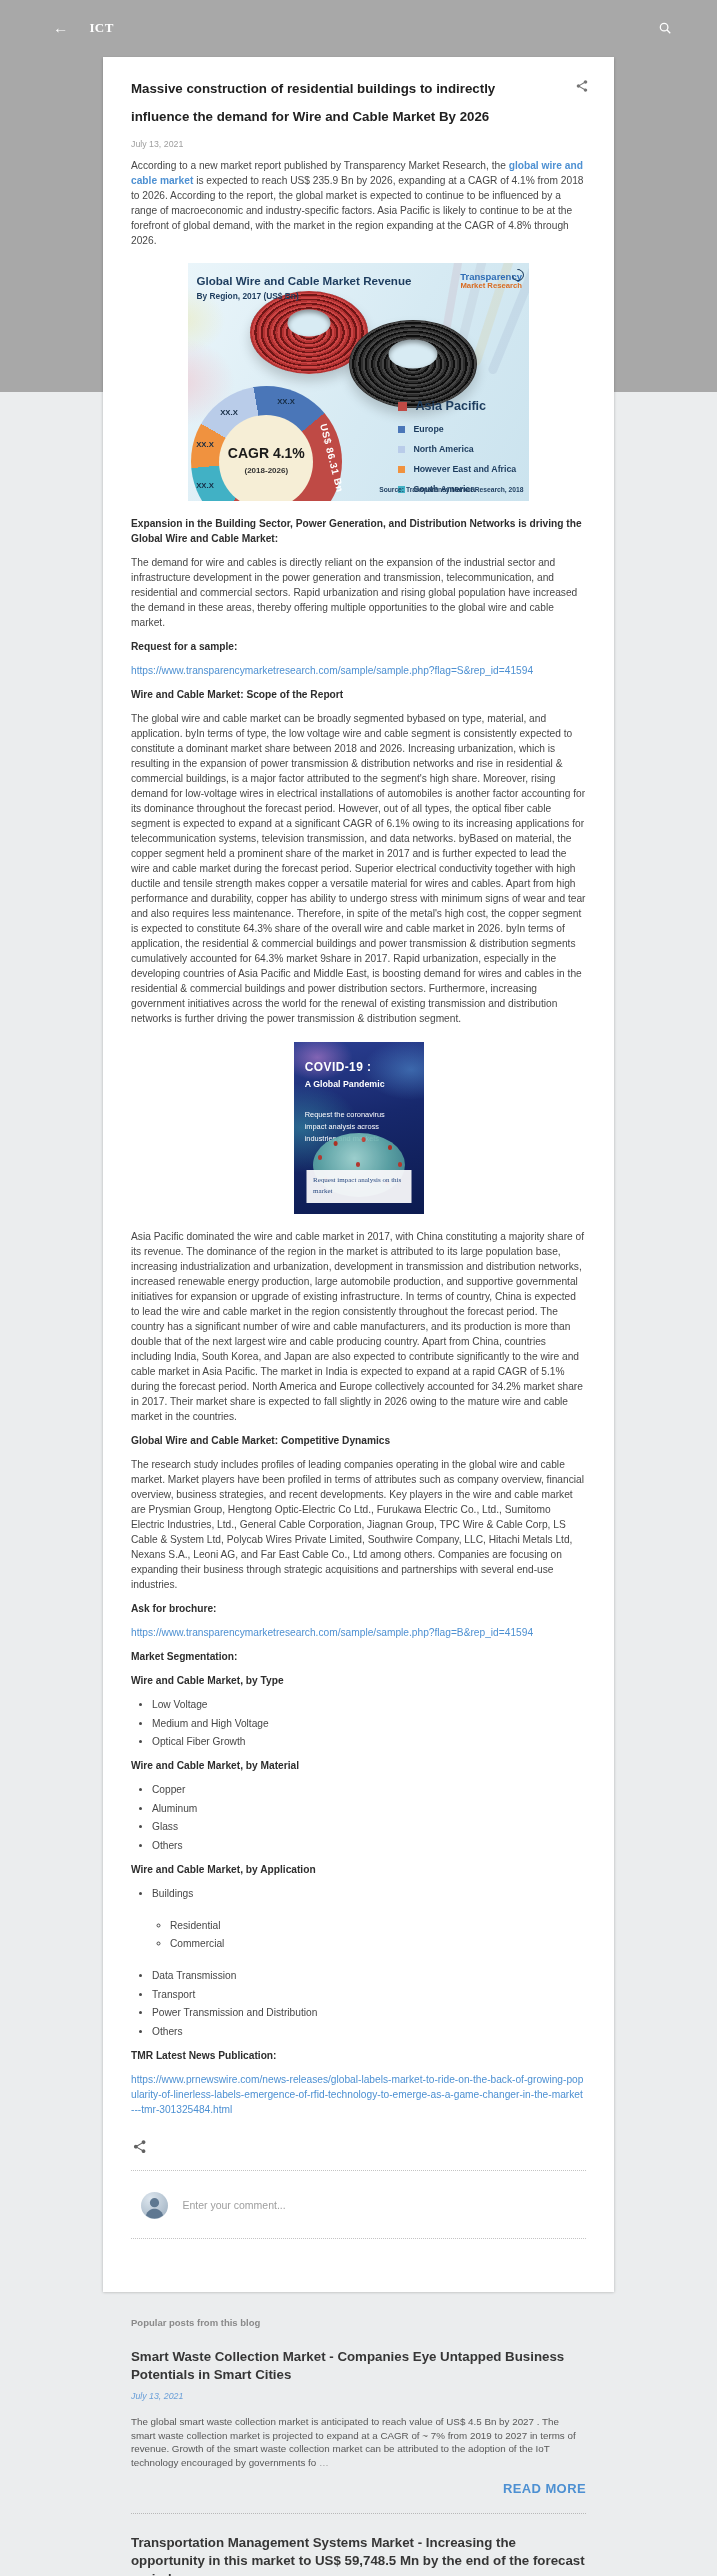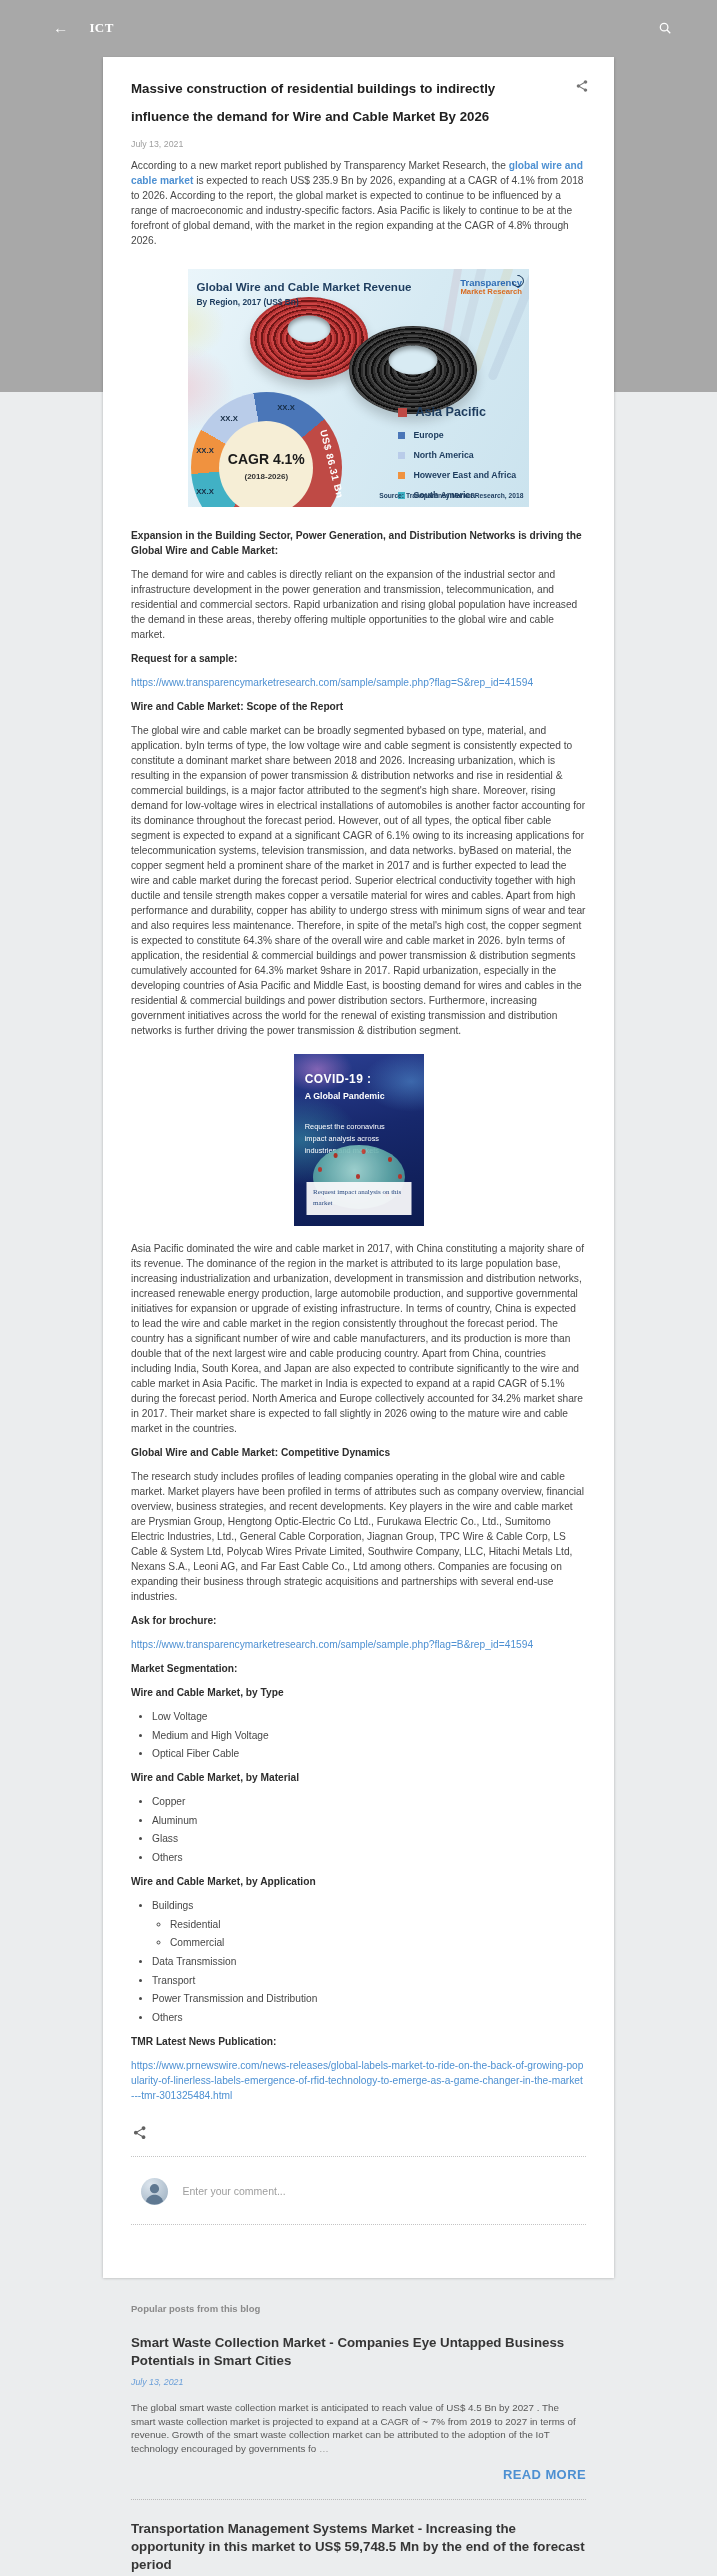--- a/index.html
+++ b/index.html
@@ -23,29 +23,29 @@
   h1.post-title{margin:0;padding-right:36px;font-size:13.3px;line-height:28px;color:#212121;font-weight:bold;}
   .post-date{margin-top:8.4px;font-size:8.8px;color:#9e9e9e;}
   .post-body{margin-top:2.8px;font-size:10.2px;line-height:15px;color:#474747;}
   .post-body p{margin:9px 0;}
   .post-body b{color:#2e2e2e;}
   a{color:#4d90d2;text-decoration:none;cursor:pointer;}
   a.inline-link{font-weight:bold;}
   a.url-link{word-break:break-all;}
   ul.seg{margin:9px 0;padding-left:21px;}
   ul.seg li{margin:3.5px 0;}
-  ul.sub{list-style-type:circle;margin:4px 0;padding-left:18px;}
+  ul.sub{list-style-type:circle;margin:17px 0;padding-left:18px;}
   .share-row{margin-top:21px;}
   .share-bottom{background:none;border:none;padding:1.4px;cursor:pointer;line-height:0;}
   hr.dotted{border:none;border-top:0.7px dotted #c4c4c4;margin:14px 0;}
   .comment-row{display:flex;align-items:center;gap:12.6px;padding:7px 0 5.6px 9.8px;}
   .comment-input{flex:1;border:none;outline:none;font-size:10.5px;color:#666;font-family:"Liberation Sans",sans-serif;background:transparent;}
   .comment-input::placeholder{color:#9e9e9e;}
   
-  figure.img-wrap{margin:21px auto;width:341px;cursor:pointer;}
+  figure.img-wrap{margin:15px auto;width:341px;cursor:pointer;}
   .infographic{position:relative;width:341px;height:238px;overflow:hidden;
     background:
       radial-gradient(84px 63px at -4% 50%, rgba(242,184,194,.55), transparent 72%),
       radial-gradient(63px 49px at -2% 24%, rgba(235,232,170,.5), transparent 70%),
       linear-gradient(118deg,#eaf5fa 0%,#d6eaf3 55%,#cbe3ee 100%);}
   .ig-strip{position:absolute;border-radius:5.6px;opacity:.3;}
   .ig-title{position:absolute;left:8.4px;top:9.8px;font-size:11.6px;font-weight:bold;color:#1d3c5e;z-index:2;}
   .ig-subtitle{position:absolute;left:8.4px;top:26px;font-size:8.4px;font-weight:bold;color:#1d3c5e;z-index:2;text-align:right;}
   .ig-logo{position:absolute;right:7px;top:8.4px;text-align:right;z-index:2;line-height:1.05;}
   .ig-logo .l1{display:block;font-size:9.5px;font-weight:bold;color:#2f6db5;}
@@ -228,21 +228,21 @@
     <p><b>Global Wire and Cable Market: Competitive Dynamics</b></p>
     <p>The research study includes profiles of leading companies operating in the global wire and cable market. Market players have been profiled in terms of attributes such as company overview, financial overview, business strategies, and recent developments. Key players in the wire and cable market are Prysmian Group, Hengtong Optic-Electric Co Ltd., Furukawa Electric Co., Ltd., Sumitomo Electric Industries, Ltd., General Cable Corporation, Jiagnan Group, TPC Wire &amp; Cable Corp, LS Cable &amp; System Ltd, Polycab Wires Private Limited, Southwire Company, LLC, Hitachi Metals Ltd, Nexans S.A., Leoni AG, and Far East Cable Co., Ltd among others. Companies are focusing on expanding their business through strategic acquisitions and partnerships with several end-use industries.</p>
     <p><b>Ask for brochure:</b></p>
     <p><a class="url-link">https://www.transparencymarketresearch.com/sample/sample.php?flag=B&amp;rep_id=41594</a></p>
     <p><b>Market Segmentation:</b></p>
 
     <p><b>Wire and Cable Market, by Type</b></p>
     <ul class="seg">
       <li>Low Voltage</li>
       <li>Medium and High Voltage</li>
-      <li>Optical Fiber Cable</li>
+      <li>Optical Fiber Growth</li>
     </ul>
 
     <p><b>Wire and Cable Market, by Material</b></p>
     <ul class="seg">
       <li>Copper</li>
       <li>Aluminum</li>
       <li>Glass</li>
       <li>Others</li>
     </ul>
 

